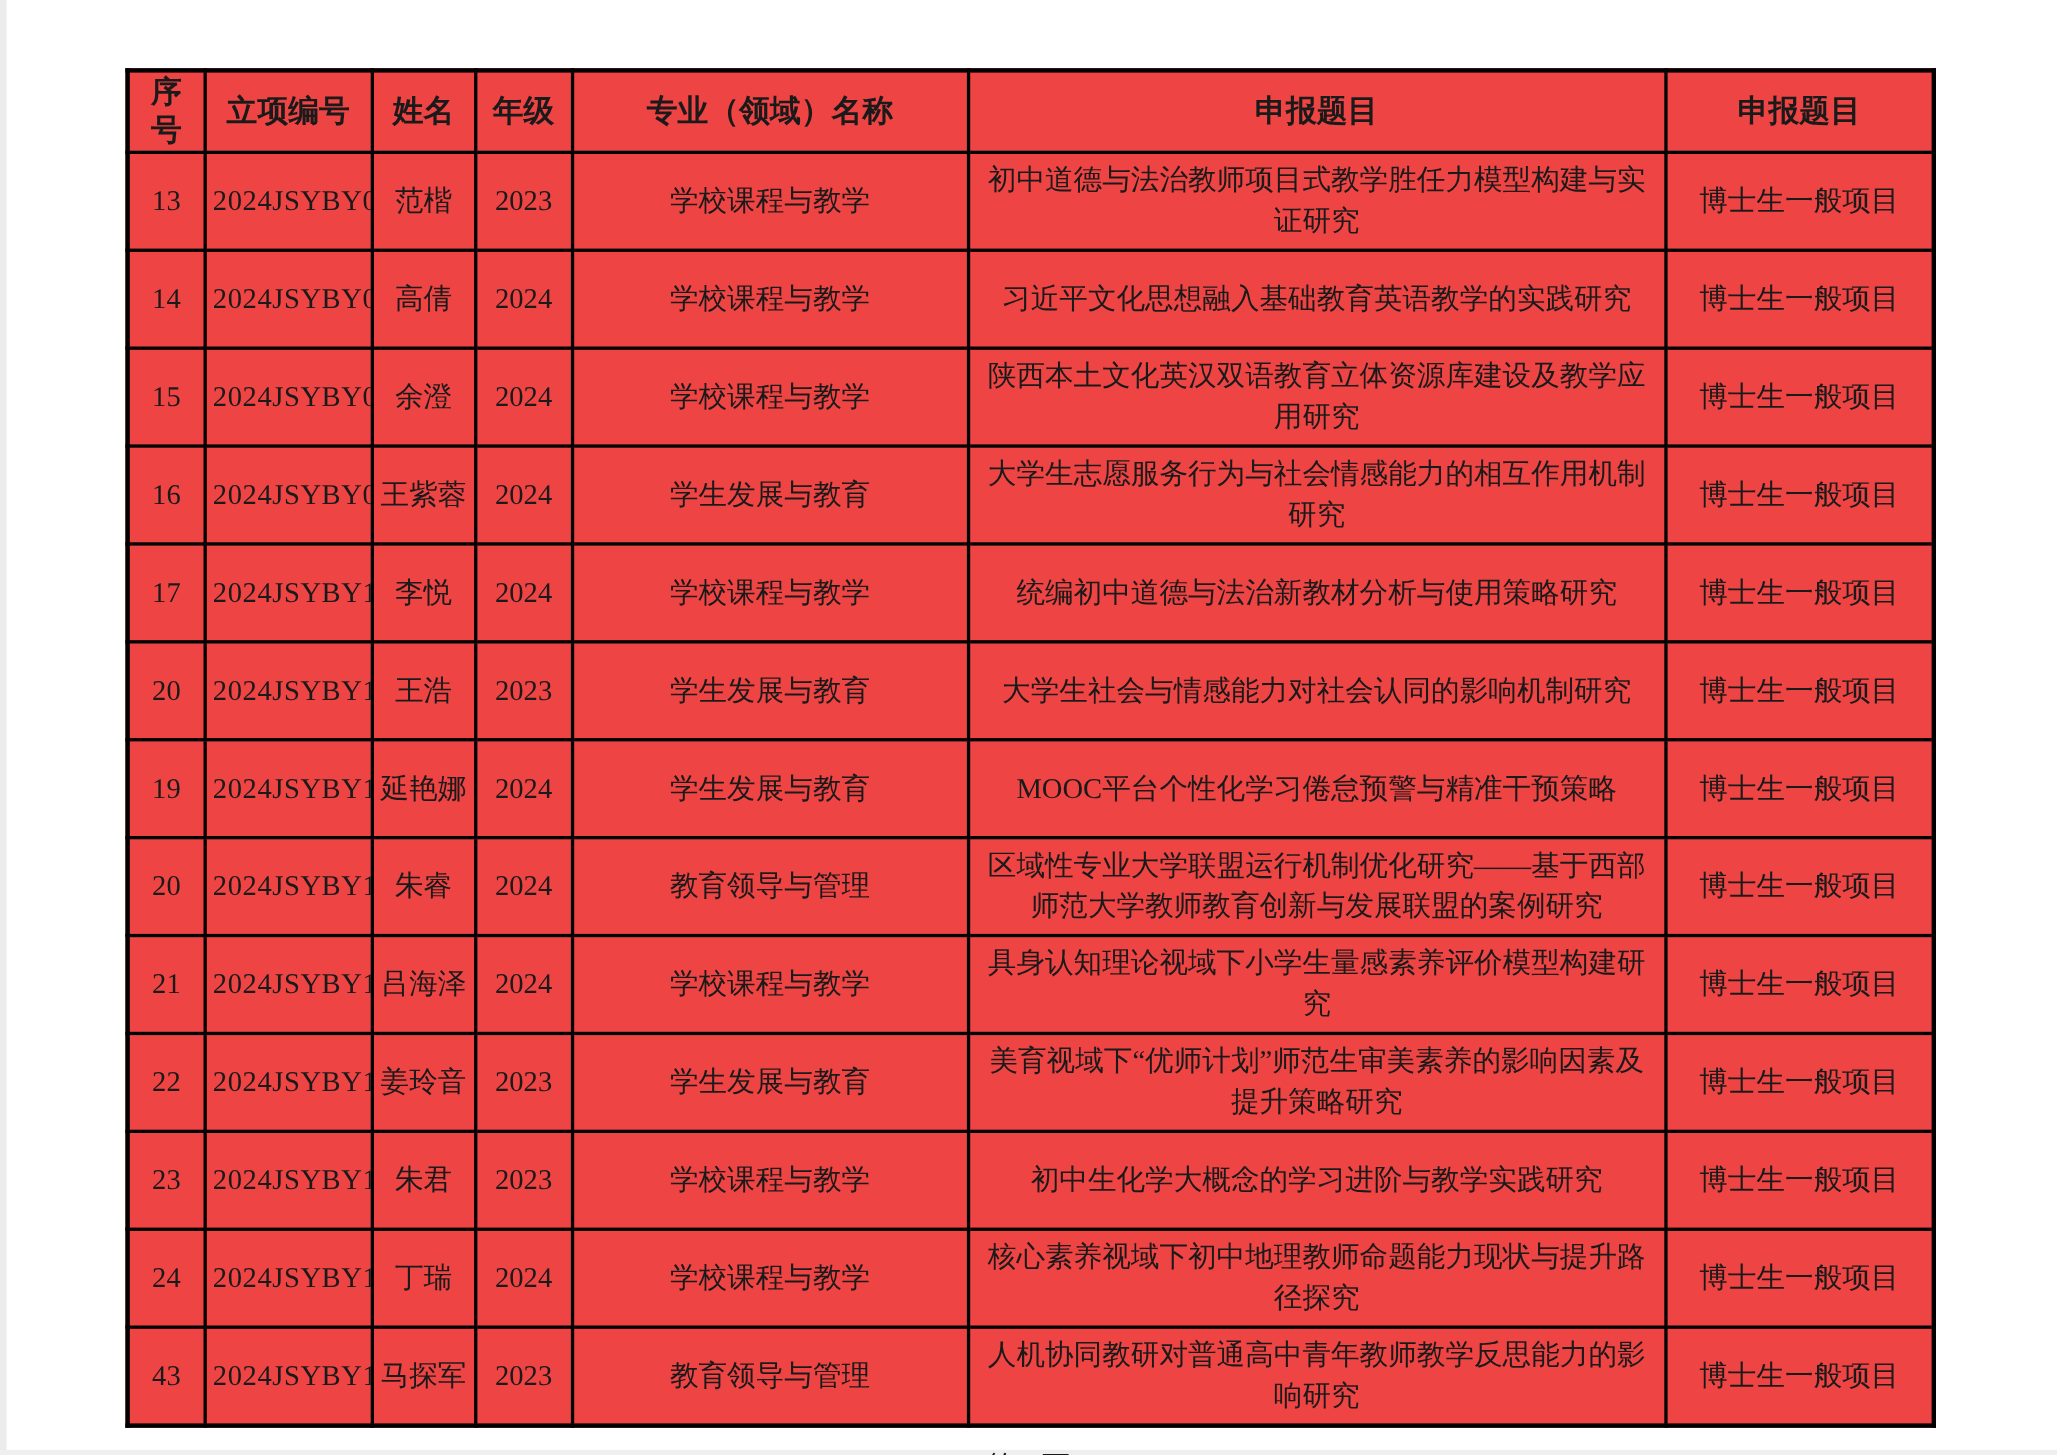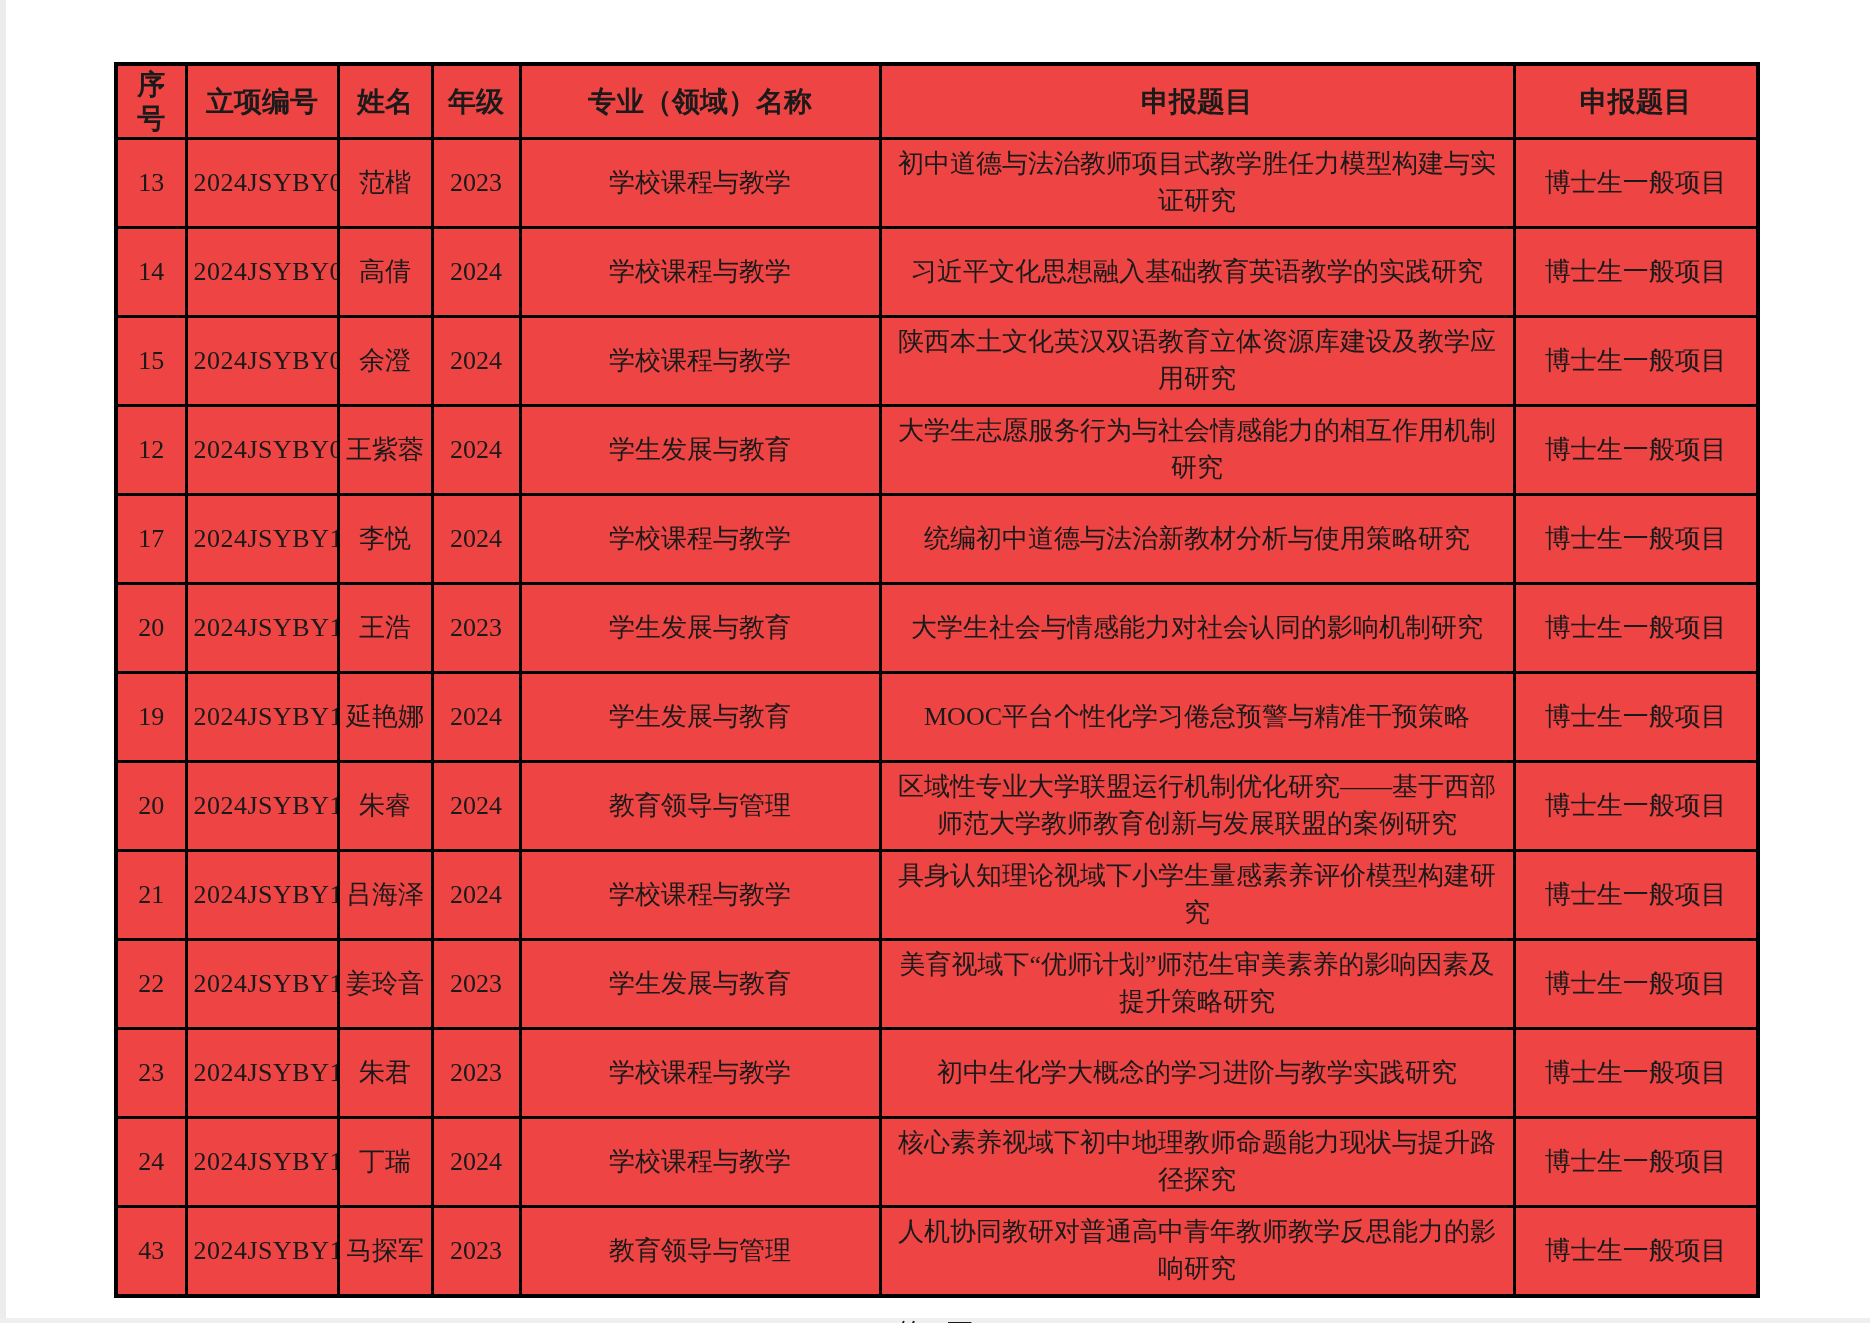--- a/index.html
+++ b/index.html
@@ -118,21 +118,21 @@
         <tr>
           <td>15</td>
           <td class="code-cell">2024JSYBY08</td>
           <td>余澄</td>
           <td>2024</td>
           <td>学校课程与教学</td>
           <td class="title-cell">陕西本土文化英汉双语教育立体资源库建设及教学应用研究</td>
           <td>博士生一般项目</td>
         </tr>
         <tr>
-          <td>12</td>
+          <td>16</td>
           <td class="code-cell">2024JSYBY09</td>
           <td>王紫蓉</td>
           <td>2024</td>
           <td>学生发展与教育</td>
           <td class="title-cell">大学生志愿服务行为与社会情感能力的相互作用机制研究</td>
           <td>博士生一般项目</td>
         </tr>
         <tr>
           <td>17</td>
           <td class="code-cell">2024JSYBY10</td>

